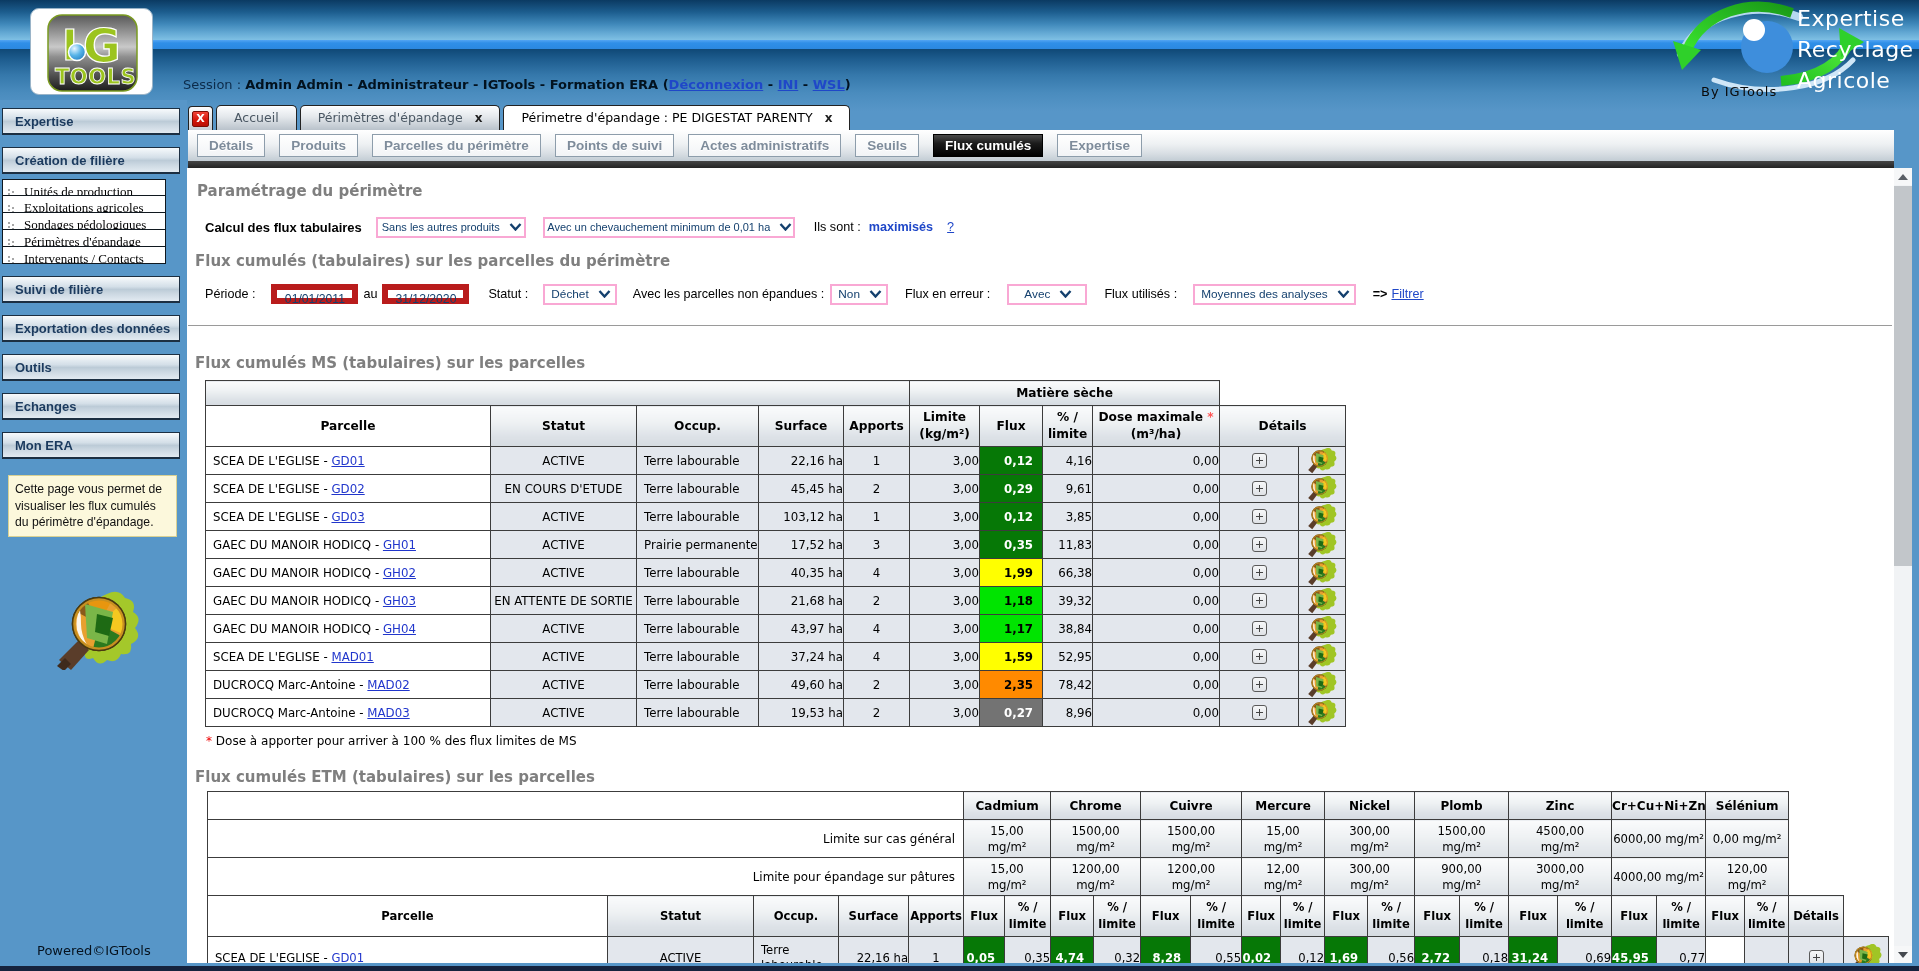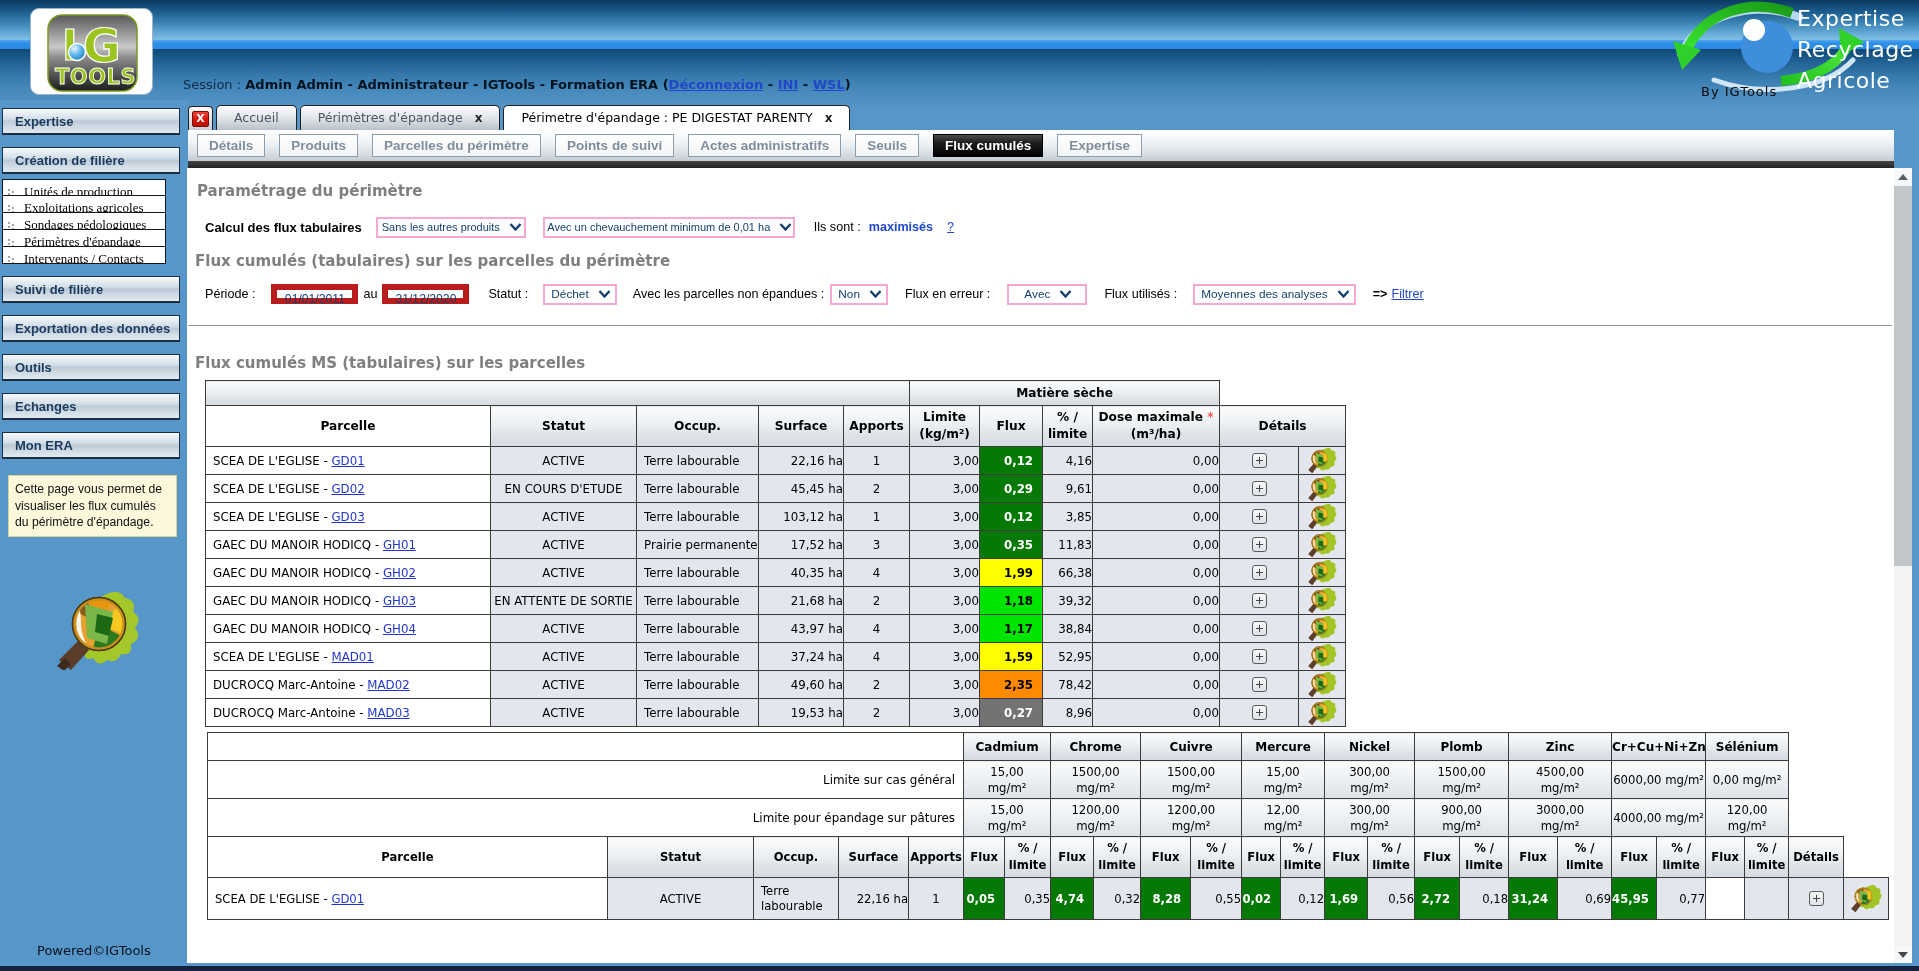--- a/index.html
+++ b/index.html
@@ -560,21 +560,26 @@
             <td class="ar">8,96</td>
             <td class="ar">0,00</td>
             <td class="ac"><span class="plus-icon"></span></td>
             <td class="mag-cell"><a><svg width="30" height="26" viewBox="0 0 36 32" style="vertical-align:middle">
                   <use href="#mag-icon"></use>
                 </svg></a></td>
           </tr>
         </tbody>
     </table>
 
-
+    <div class="footnote">
+      <span class="fstar">*</span>
+      <span>Dose à apporter pour arriver à 100 % des flux limites de MS</span>
+    </div>
+
+    <h2 class="sec sec4">Flux cumulés ETM (tabulaires) sur les parcelles</h2>
 
     <table class="grid etm-table" id="etm-table">
       <colgroup>
         <col style="width:400px">
           <col style="width:146px">
           <col style="width:85px">
           <col style="width:70px">
           <col style="width:55px">
         <col style="width:41px">
           <col style="width:46px">

